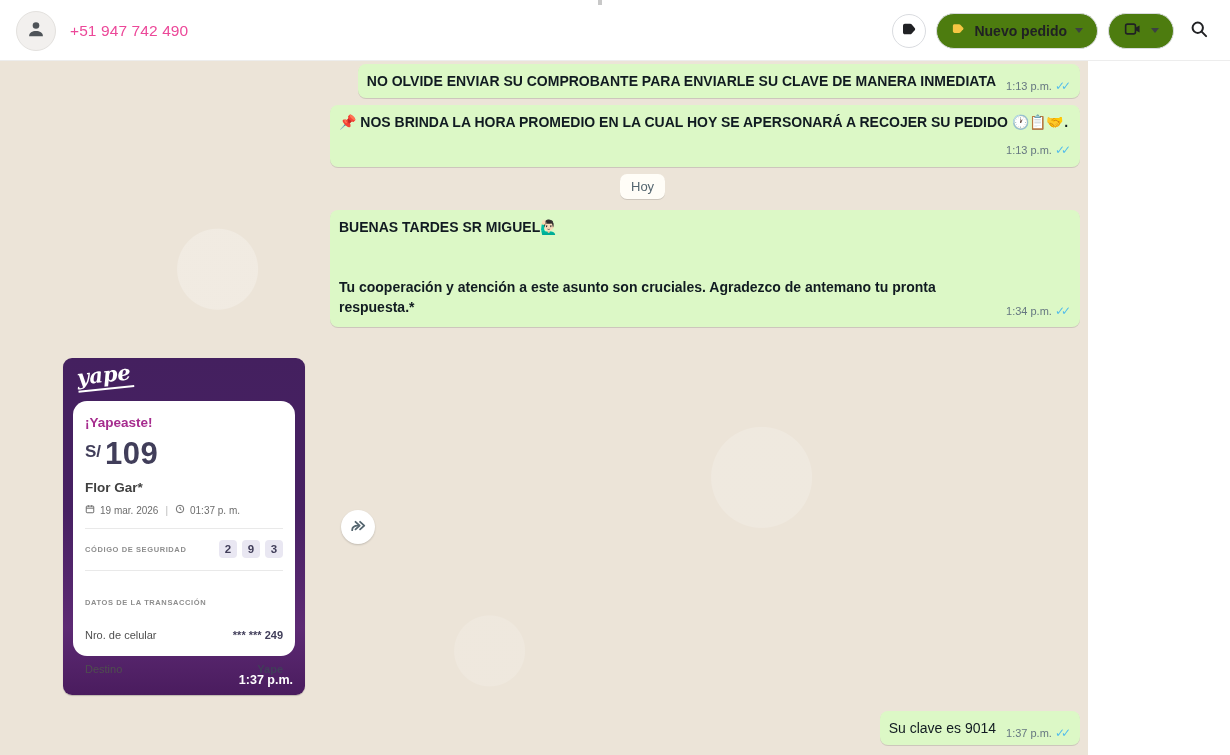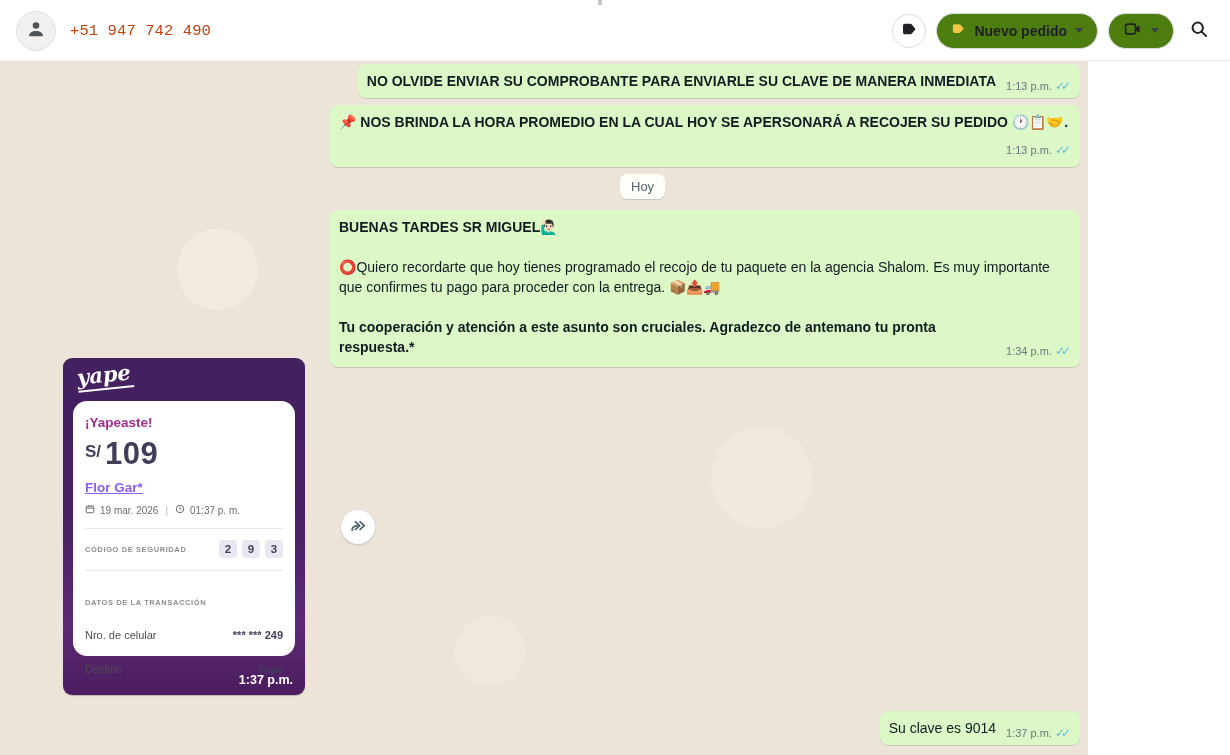--- a/index.html
+++ b/index.html
@@ -11,21 +11,21 @@
     position:relative; width:1230px; height:61px; background:#fff;
     border-bottom:1px solid #ededed; z-index:5;
   }
   .avatar{
     position:absolute; left:16px; top:11px; width:40px; height:40px;
     border-radius:50%; background:#f2f0ee; border:1px solid #e3e1de;
     display:flex; align-items:center; justify-content:center; cursor:pointer;
   }
   .phone{
     position:absolute; left:70px; top:0; height:62px; display:flex; align-items:center;
-    font-size:15.5px; color:#c2410c; letter-spacing:.1px;font-family:Liberation Mono, monospace;
+    font-size:15.5px; color:#ec4899; letter-spacing:.1px;
   }
   .hdr-right{
     position:absolute; right:16px; top:0; height:61px;
     display:flex; align-items:center; gap:10px;
   }
   .circle-btn{
     width:34px; height:34px; border-radius:50%; border:1px solid #dadce0;
     background:#fff; display:flex; align-items:center; justify-content:center; cursor:pointer;
   }
   .pill-btn{
@@ -86,21 +86,21 @@
     border-bottom:2px solid #fff; padding:0 2px 0 0; line-height:26px;
   }
   .receipt{
     position:absolute; left:10px; top:43px; width:222px; height:255px;
     background:#fff; border-radius:14px; padding:14px 12px 10px 12px;
   }
   .r-title{ color:#a62c8e; font-weight:700; font-size:13.5px; }
   .r-amount{ display:flex; align-items:flex-start; gap:4px; margin-top:9px; color:#413e5a; }
   .r-cur{ font-size:17px; font-weight:700; margin-top:3px; }
   .r-val{ font-size:31px; font-weight:700; line-height:30px; letter-spacing:.5px; }
-  .r-name{ font-size:13.5px; font-weight:700; color:#8b5cf6; margin-top:11px;text-decoration:underline; }
+  .r-name{ font-size:13.5px; font-weight:700; color:#404040; margin-top:11px; }
   .r-datetime{ display:flex; align-items:center; gap:5px; margin-top:9px; font-size:10px; color:#6d6d6d; }
   .r-sep{ color:#b9b9b9; margin:0 2px; }
   .r-hr{ border:none; border-top:1px solid #e9e9e9; margin:12px 0 0 0; }
   .r-code-row{ display:flex; align-items:center; justify-content:space-between; margin-top:11px; }
   .r-small-label{ font-size:7.5px; letter-spacing:.6px; color:#8d8d8d; font-weight:700; }
   .code-boxes{ display:flex; gap:5px; }
   .code-box{
     width:18px; height:18px; border-radius:4px; background:#e9e7f2;
     display:flex; align-items:center; justify-content:center;
     font-size:11.5px; font-weight:700; color:#413e5a;
@@ -194,21 +194,20 @@
         <span class="ticks">✓✓</span>
       </span>
     </div>
   </div>
 
   <div class="date-chip">Hoy</div>
 
   <div class="bubble msg3" style="top:149px; right:8px; width:750px; padding-bottom:10px;">
     <p class="b-bold">BUENAS TARDES SR MIGUEL🙋🏻‍♂️</p>
     <div class="gap"></div>
-    <p>⭕Quiero recordarte que hoy tienes programado el recojo de tu paquete en la agencia Shalom. Es muy importante que confirmes tu pago para proceder con la entrega. 📦📤🚚</p>
     <div class="gap"></div>
     <p class="b-bold" style="padding-right:92px;">Tu cooperación y atención a este asunto son cruciales. Agradezco de antemano tu pronta respuesta.*</p>
     <span class="meta abs-meta">
       <span>1:34 p.m.</span>
       <span class="ticks">✓✓</span>
     </span>
   </div>
 
   <div class="yape-card">
     <div class="yape-logo">yape</div>

